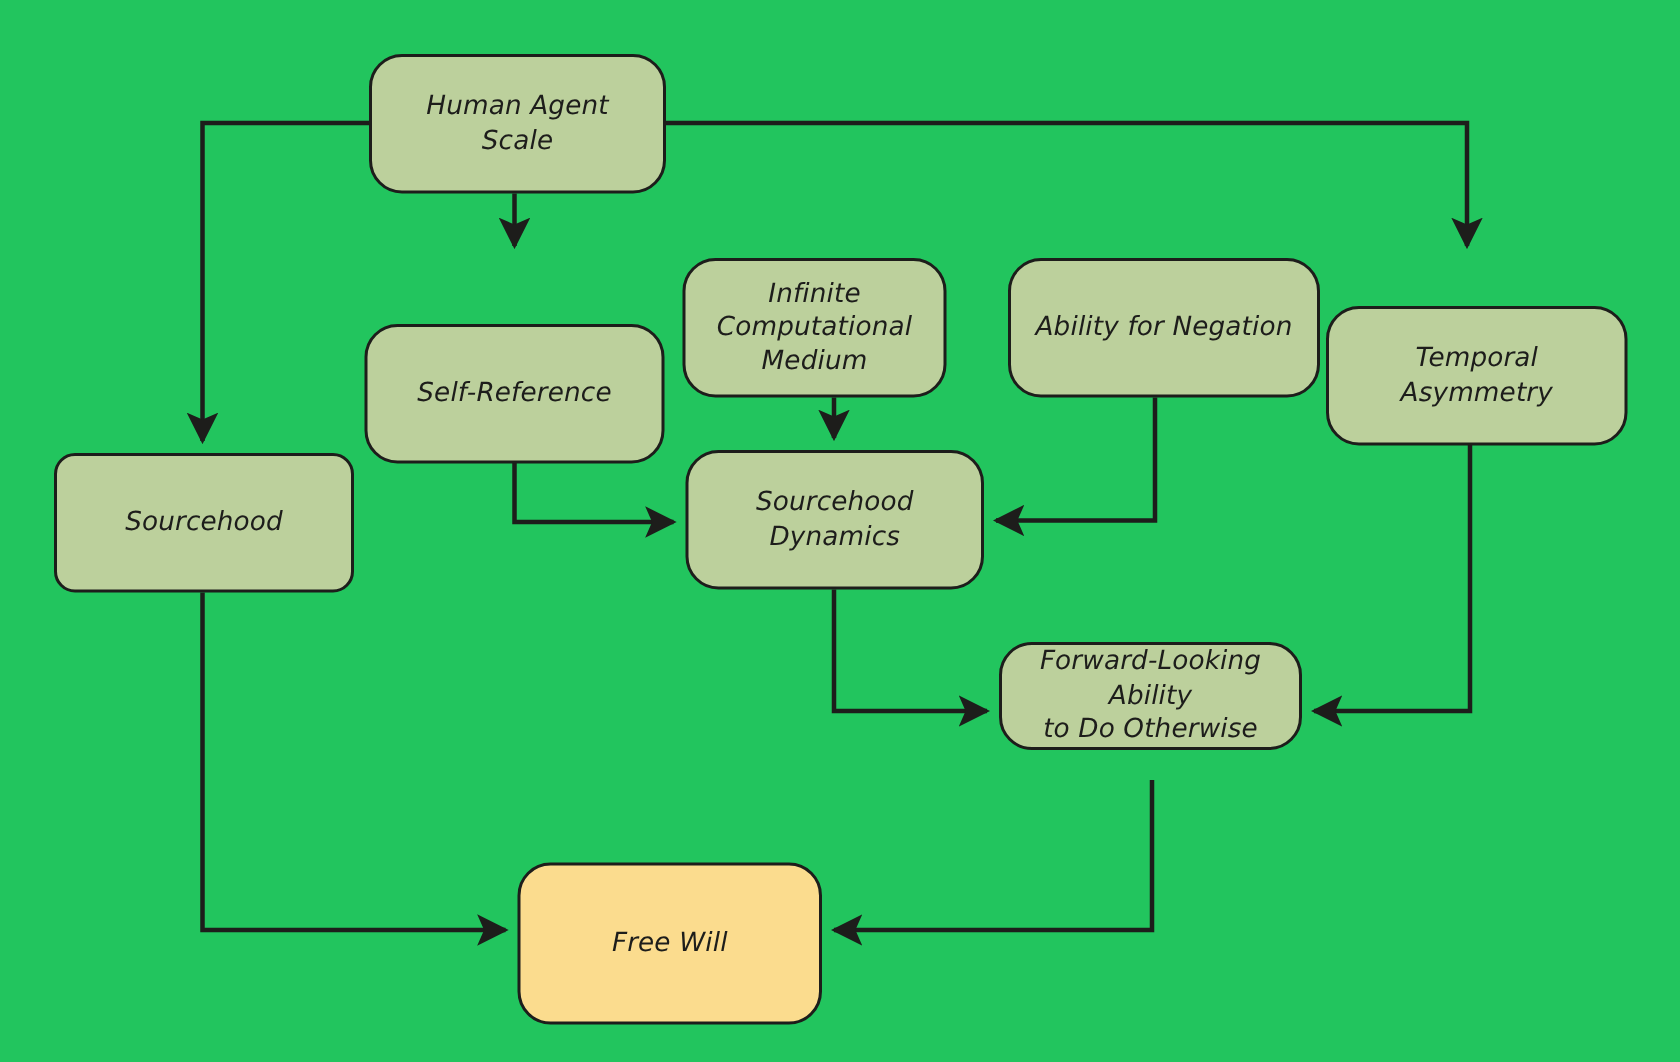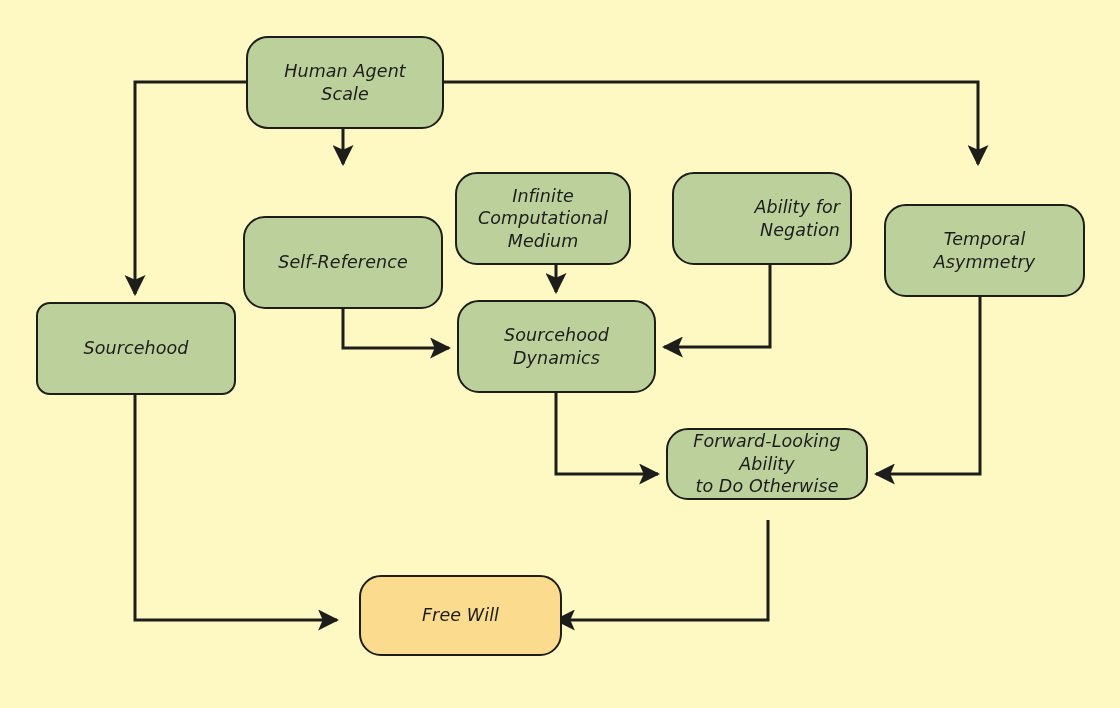--- a/index.html
+++ b/index.html
@@ -11,21 +11,21 @@
   body {
     width: 1120px;
     height: 708px;
     overflow: hidden;
     font-family: "DejaVu Sans", "Liberation Sans", sans-serif;
   }
   #diagram-root {
     position: relative;
     width: 1120px;
     height: 708px;
-    background: #fef9c3;
+    background: #22c55e;
   }
   #edge-layer {
     position: absolute;
     left: 0;
     top: 0;
     width: 1120px;
     height: 708px;
   }
   .node {
     position: absolute;
@@ -83,35 +83,35 @@
       <div class="node green" style="left: 246px; top: 36px; width: 198px; height: 93px;">
         <span class="node-label">Human Agent Scale</span>
       </div>
       <div class="node green" style="left: 243px; top: 172px; width: 200px; height: 93px; margin-top: 44px;">
         <span class="node-label">Self-Reference</span>
       </div>
       <div class="node green" style="left: 455px; top: 172px; width: 176px; height: 93px;">
         <span class="node-label">Infinite
 Computational Medium</span>
       </div>
-      <div class="node green" style="left: 672px; top: 172px; width: 180px; height: 93px; text-align: right;">
+      <div class="node green" style="left: 672px; top: 172px; width: 208px; height: 93px; text-align: right;">
         <span class="node-label">Ability for Negation</span>
       </div>
       <div class="node green" style="left: 884px; top: 172px; width: 201px; height: 93px; margin-top: 32px;">
         <span class="node-label">Temporal Asymmetry</span>
       </div>
       <div class="node green" style="left: 36px; top: 302px; width: 200px; height: 93px; border-radius: 14px;">
         <span class="node-label">Sourcehood</span>
       </div>
       <div class="node green" style="left: 457px; top: 300px; width: 199px; height: 93px;">
         <span class="node-label">Sourcehood
 Dynamics</span>
       </div>
       <div class="node green" style="left: 666px; top: 428px; width: 202px; height: 72px;">
         <span class="node-label">Forward-Looking Ability
 to Do Otherwise</span>
       </div>
-      <div class="node yellow" style="left: 359px; top: 575px; width: 203px; height: 81px;">
+      <div class="node yellow" style="left: 345px; top: 575px; width: 203px; height: 108px;">
         <span class="node-label">Free Will</span>
       </div>
     </div>
 
 </div>
 
 </body></html>

